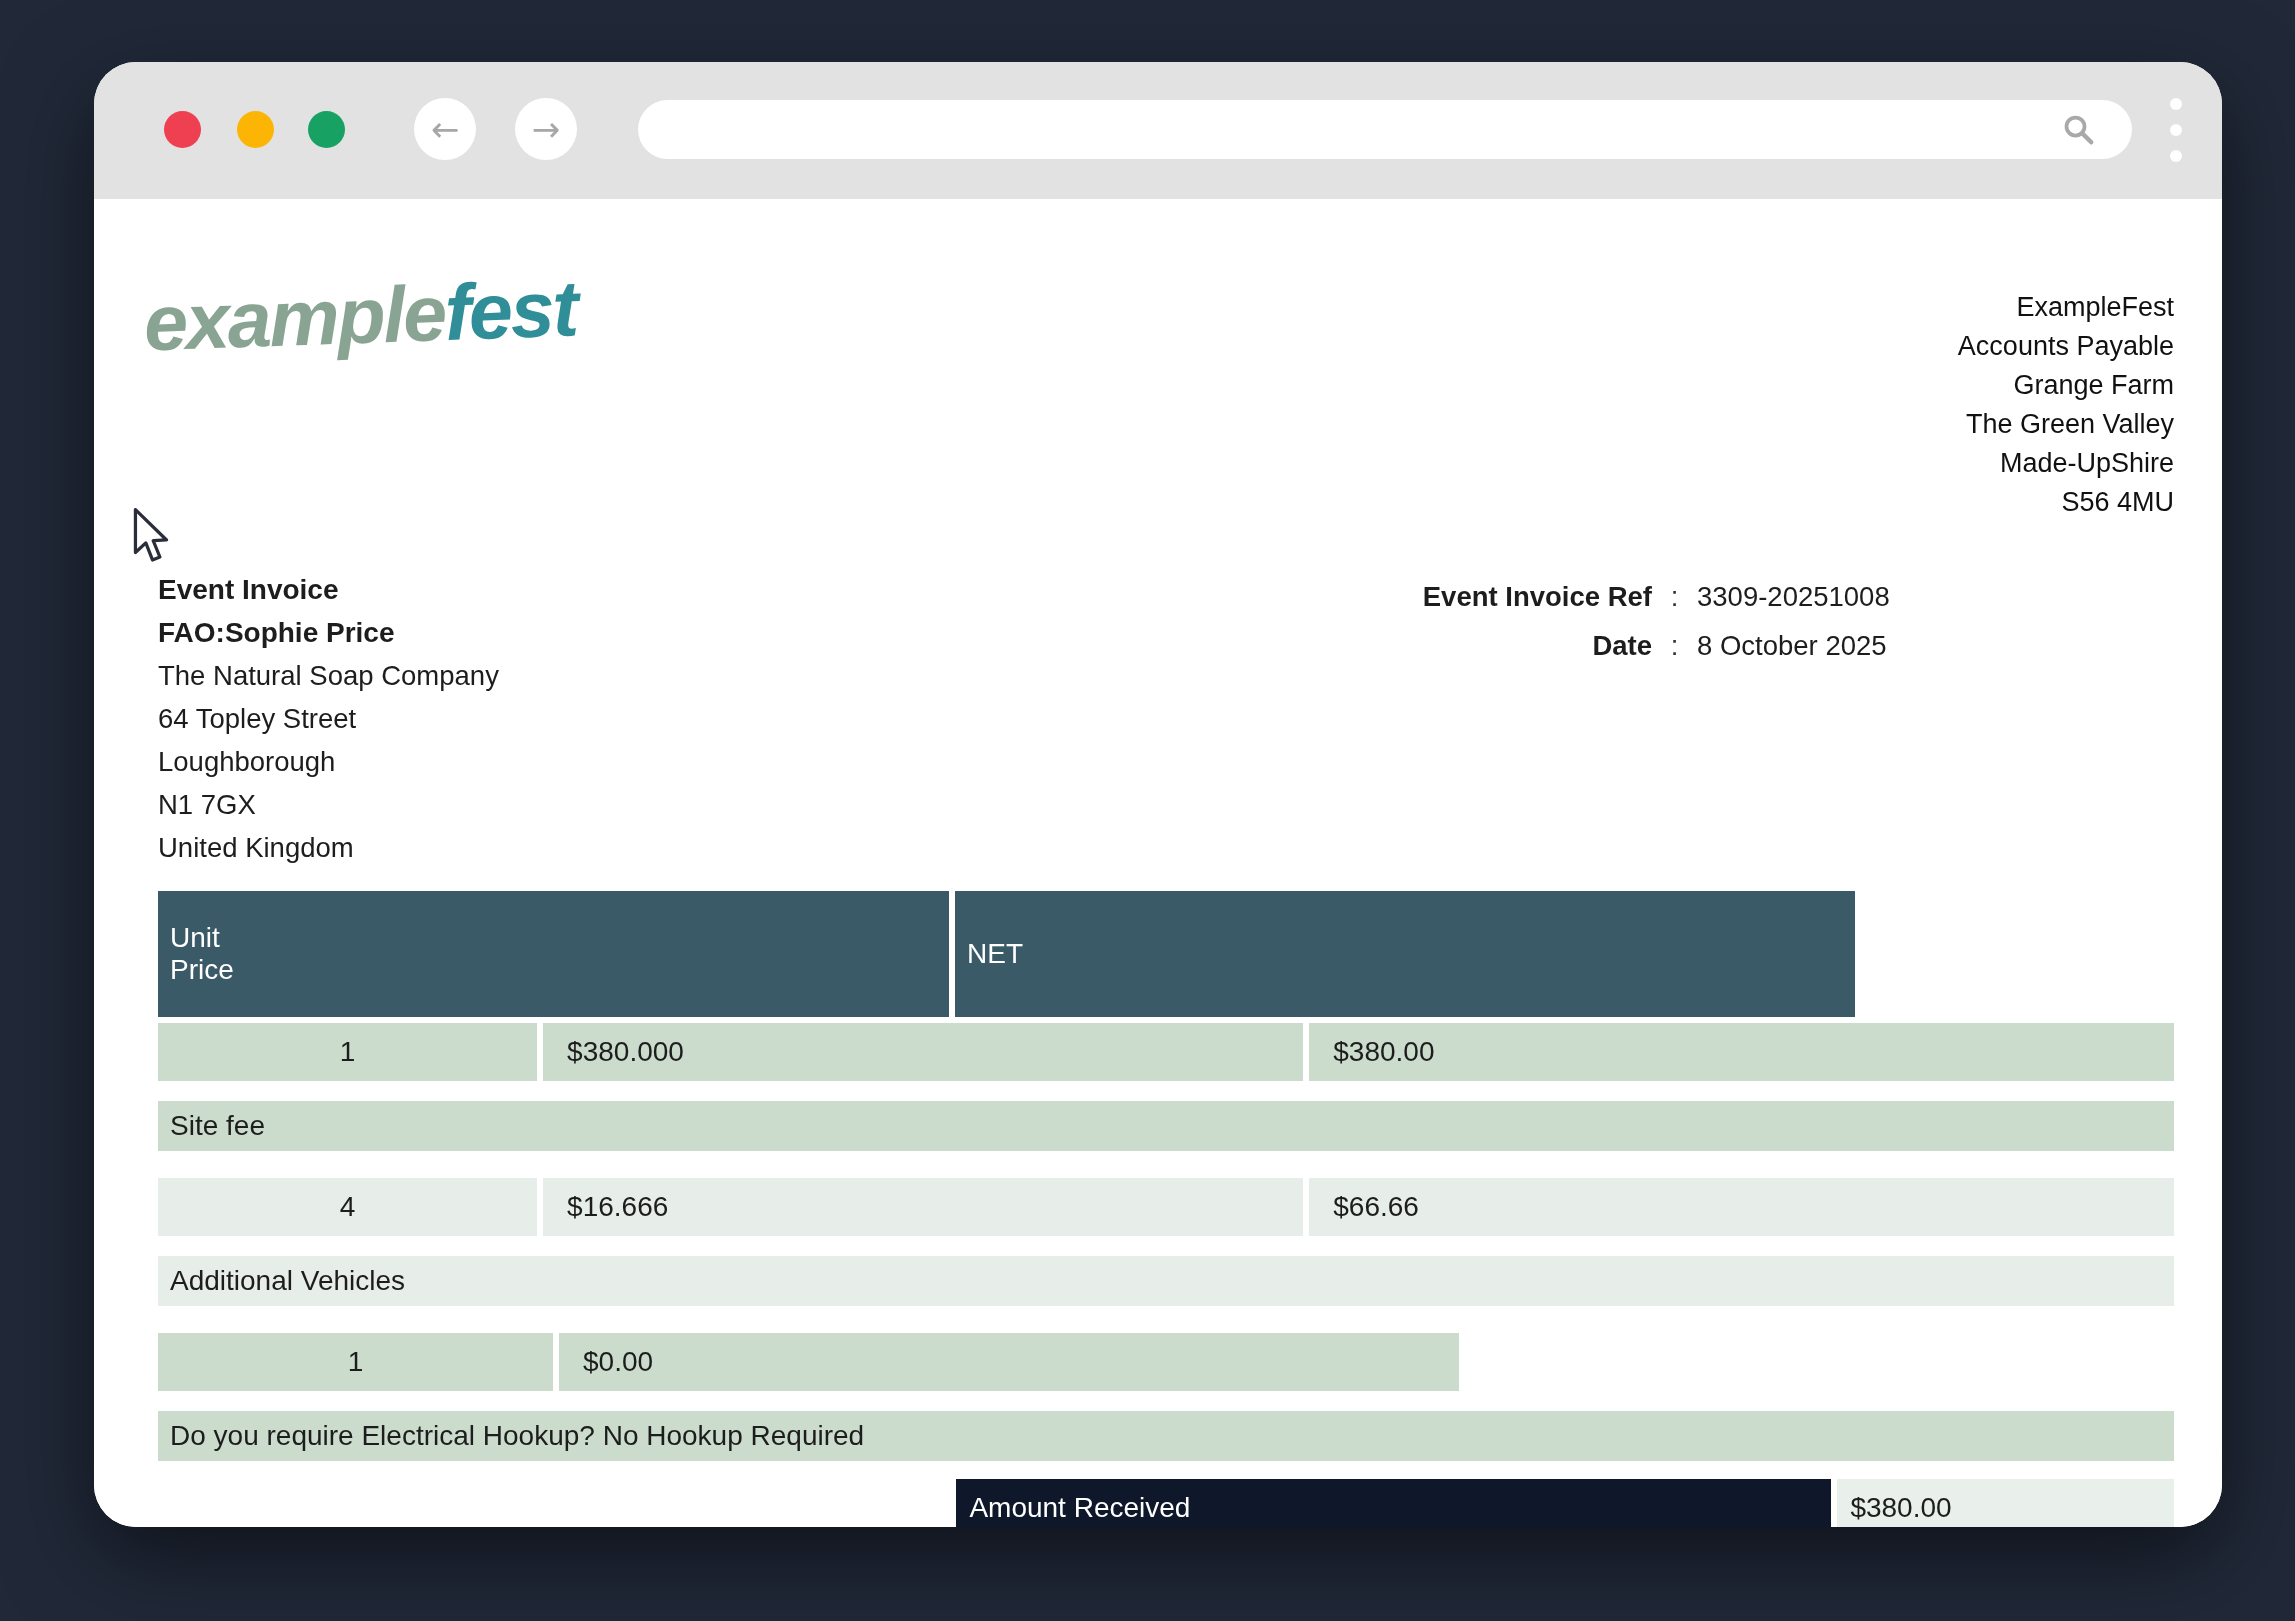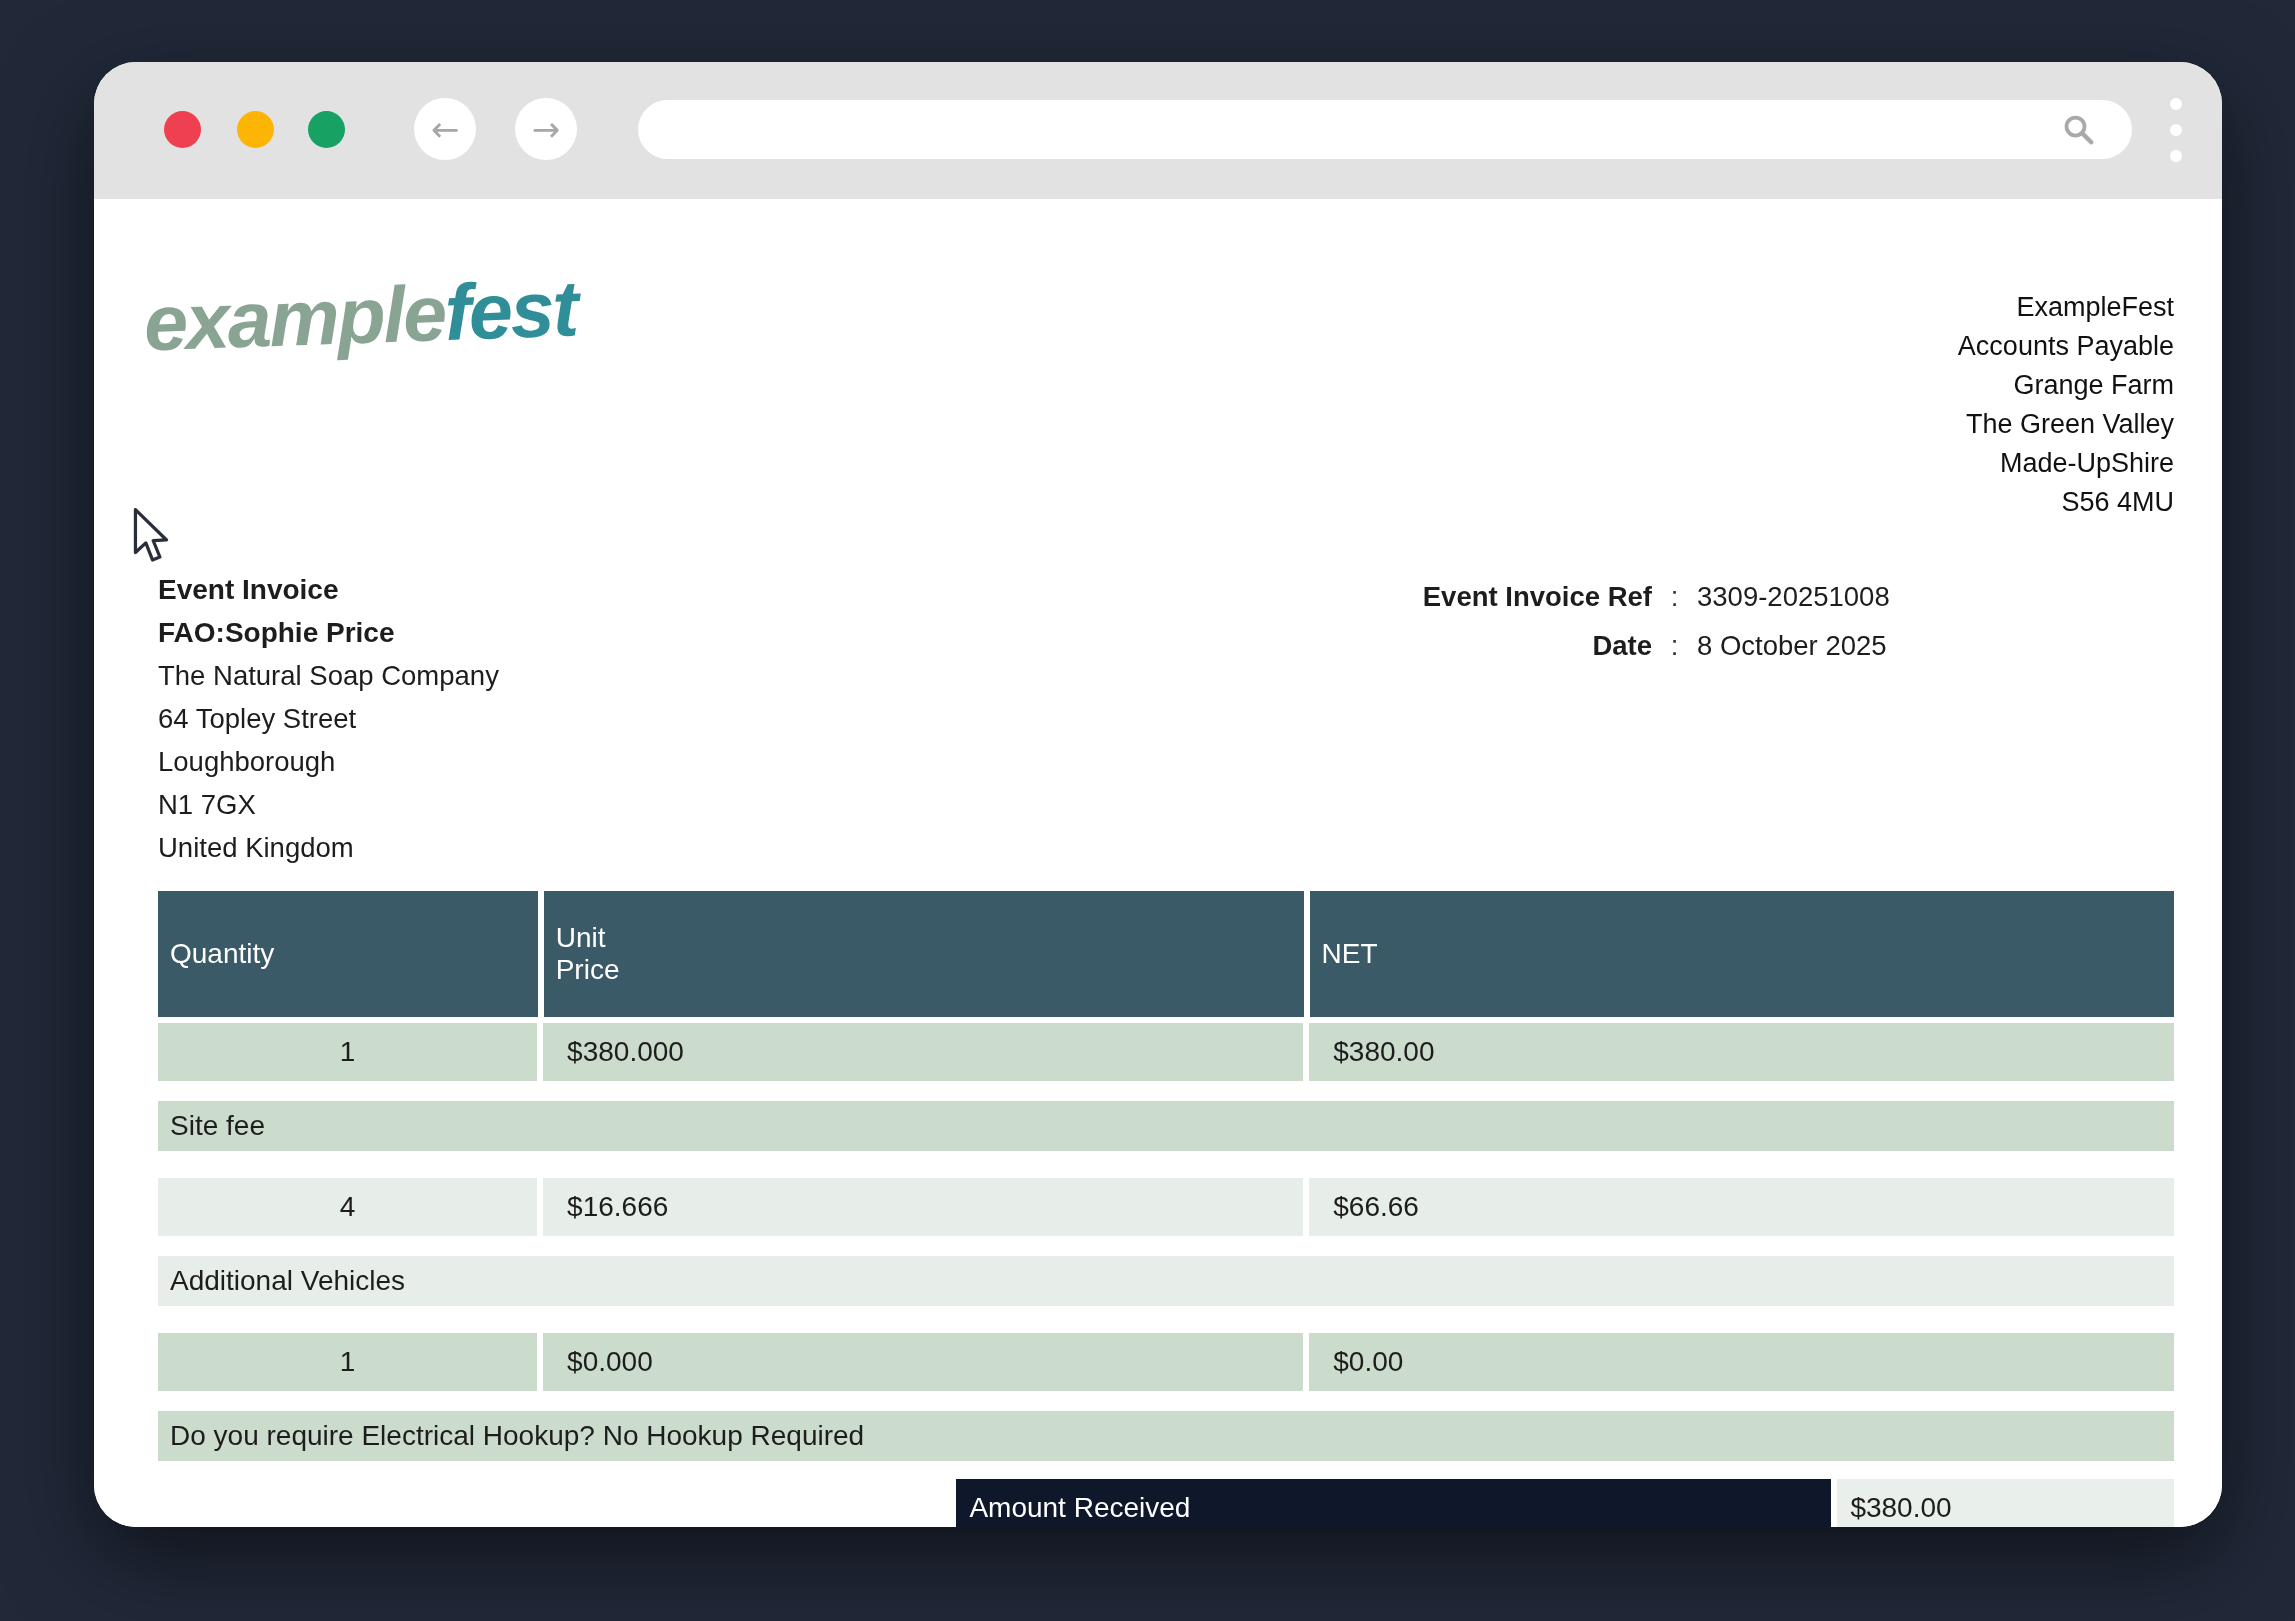--- a/index.html
+++ b/index.html
@@ -162,21 +162,20 @@
       <div class="col">:</div>
       <div class="val">3309-20251008</div>
       <div class="lbl">Date</div>
       <div class="col">:</div>
       <div class="val">8 October 2025</div>
     </div>
 
     <div class="invoice-table">
 
       <div class="trow thead">
-        <div class="cell c1">Quantity</div>
         <div class="cell c2">
           <div>
             <div>Unit</div>
             <div>Price</div>
           </div>
         </div>
         <div class="cell c3">NET</div>
       </div>
 
       <div class="trow drow">
@@ -188,21 +187,20 @@
 
       <div class="trow drow group-gap">
         <div class="cell c1 shade-light">4</div>
         <div class="cell c2 shade-light">$16.666</div>
         <div class="cell c3 shade-light">$66.66</div>
       </div>
       <div class="descrow shade-light">Additional Vehicles</div>
 
       <div class="trow drow group-gap">
         <div class="cell c1 shade-dark">1</div>
-        <div class="cell c2 shade-dark">$0.000</div>
         <div class="cell c3 shade-dark">$0.00</div>
       </div>
       <div class="descrow shade-dark">Do you require Electrical Hookup? No Hookup Required</div>
 
       <div class="summary">
         <div class="s-label">Amount Received</div>
         <div class="s-value">$380.00</div>
       </div>
       <div class="summary partial">
         <div class="s-label"></div>

